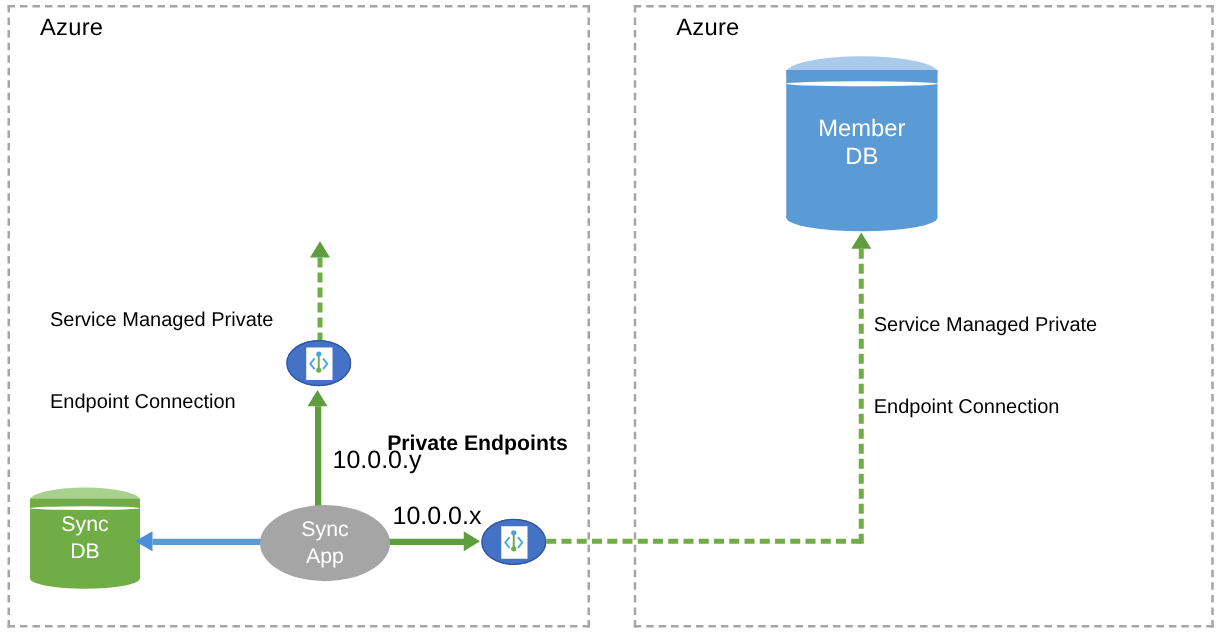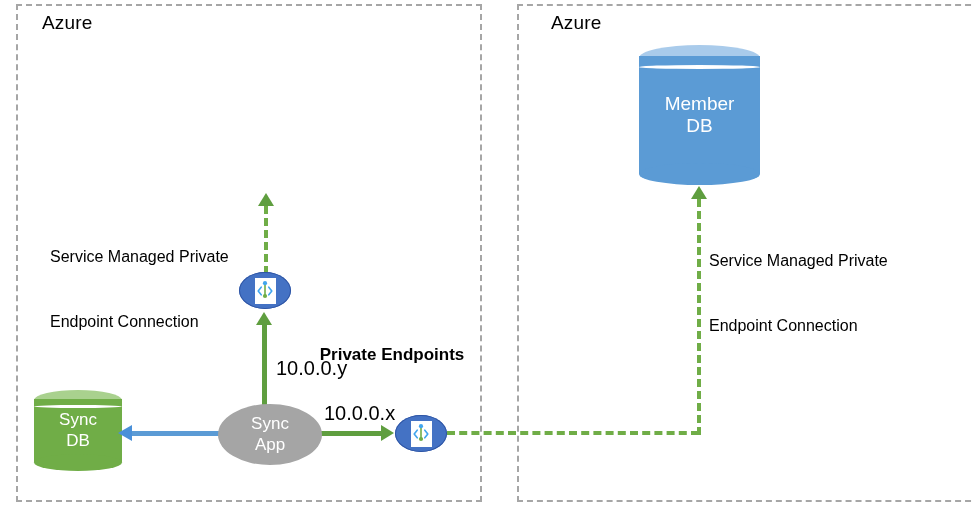--- a/index.html
+++ b/index.html
@@ -1,18 +1,18 @@
 <!DOCTYPE html>
 <html><head>
 <meta charset="utf-8">
 <style>
   html,body{margin:0;padding:0;background:#ffffff;}
   body{width:975px;height:508px;overflow:hidden;
        font-family:"Liberation Sans", sans-serif;}
-  #stage{position:relative;width:862px;height:508px;background:#fff;margin-left:10px;}
+  #stage{position:relative;width:862px;height:508px;background:#fff;}
 
   
   .panel{position:absolute;border:2px dashed #a6a6a6;background:transparent;box-sizing:border-box;}
   .panel-label{position:absolute;font-size:19px;color:#000;letter-spacing:.2px;white-space:nowrap;}
 
   
   .cyl{position:absolute;}
   .cyl .body{position:absolute;left:0;right:0;top:11px;bottom:11px;}
   .cyl .top{position:absolute;left:0;right:0;top:0;height:26px;border-radius:50%;}
   .cyl .bot{position:absolute;left:0;right:0;bottom:0;height:22px;border-radius:50%;}

